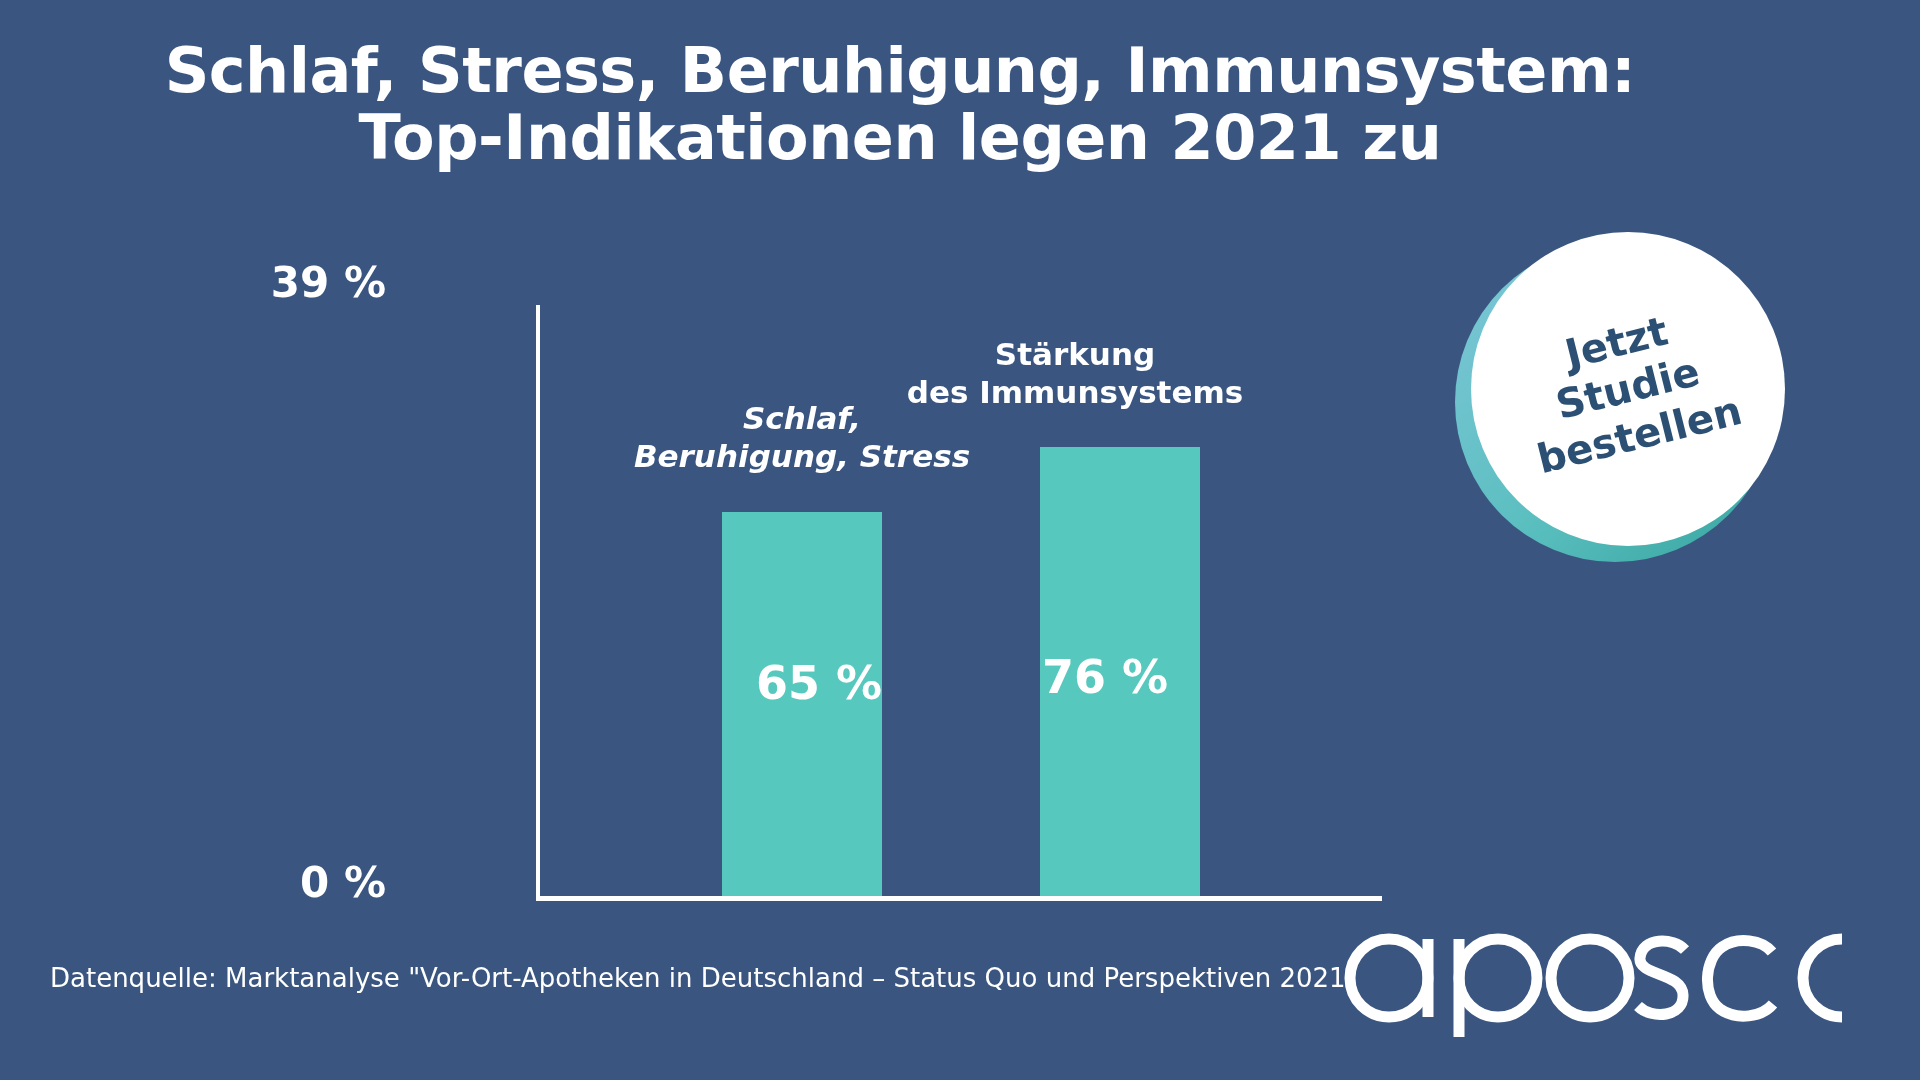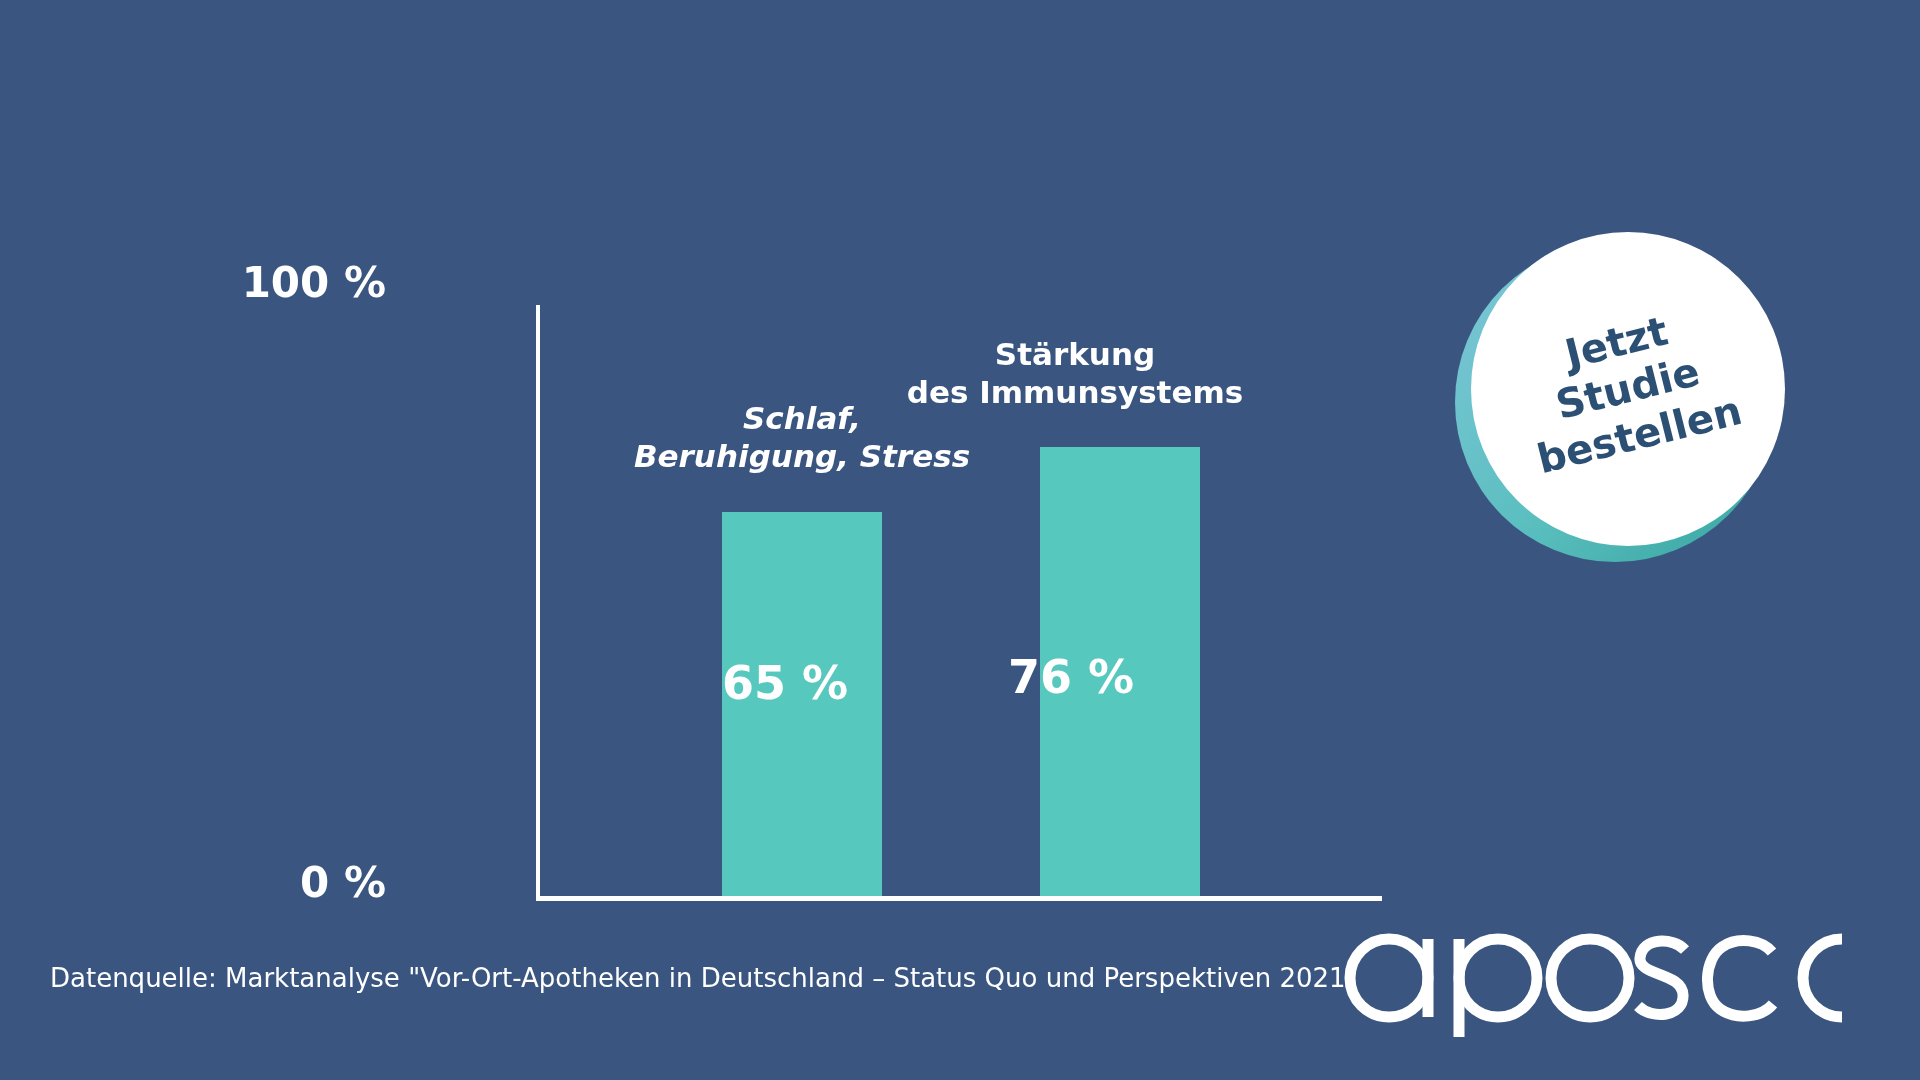--- a/index.html
+++ b/index.html
@@ -53,21 +53,21 @@
     position:absolute;
     background:#57c8bd;
   }
   .bar-1{left:722px;width:160px;}
   .bar-2{left:1040px;width:160px;}
 
   .bar-value{
     position:absolute;
     color:#ffffff;font-weight:bold;font-size:46px;
     font-family:"DejaVu Sans", sans-serif;
-    text-align:left;white-space:nowrap;
+    text-align:right;white-space:nowrap;
   }
   .bar-value-1{left:722px;width:160px;top:656px;}
   .bar-value-2{left:1008px;width:160px;top:650px;}
 
   .bar-label{
     position:absolute;
     color:#ffffff;font-weight:bold;font-size:31px;
     font-family:"DejaVu Sans", sans-serif;
     line-height:1.22;text-align:center;white-space:pre-line;
   }
@@ -114,24 +114,28 @@
     letter-spacing:-1px;
     line-height:1;
   }
   .logo svg{display:block;}
 </style>
 </head>
 <body>
 
 <div id="stage">
 
+  <div class="title">
+    <span class="l1">Schlaf, Stress, Beruhigung, Immunsystem:</span>
+    <span class="l2">Top-Indikationen legen 2021 zu</span>
+  </div>
 
   <div class="chart">
 
-    <div class="tick-top">100 %</div>
+    <div class="tick-top">39 %</div>
     <div class="tick-bottom">0 %</div>
 
     <div class="axis-y"></div>
     <div class="axis-x"></div>
 
     <div class="bar bar-1" id="bar1" style="height: 384px; top: 512px;"></div>
     <div class="bar-label bar-label-1">Schlaf,
 Beruhigung, Stress</div>
     <div class="bar-value bar-value-1">65 %</div>
 

